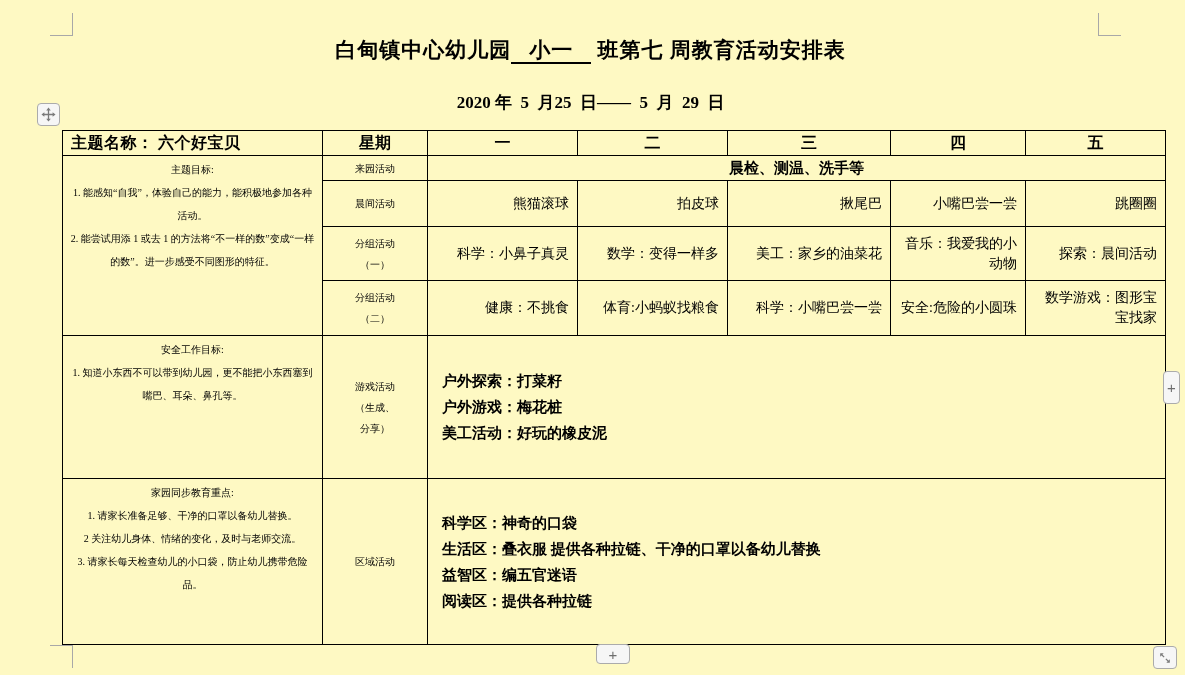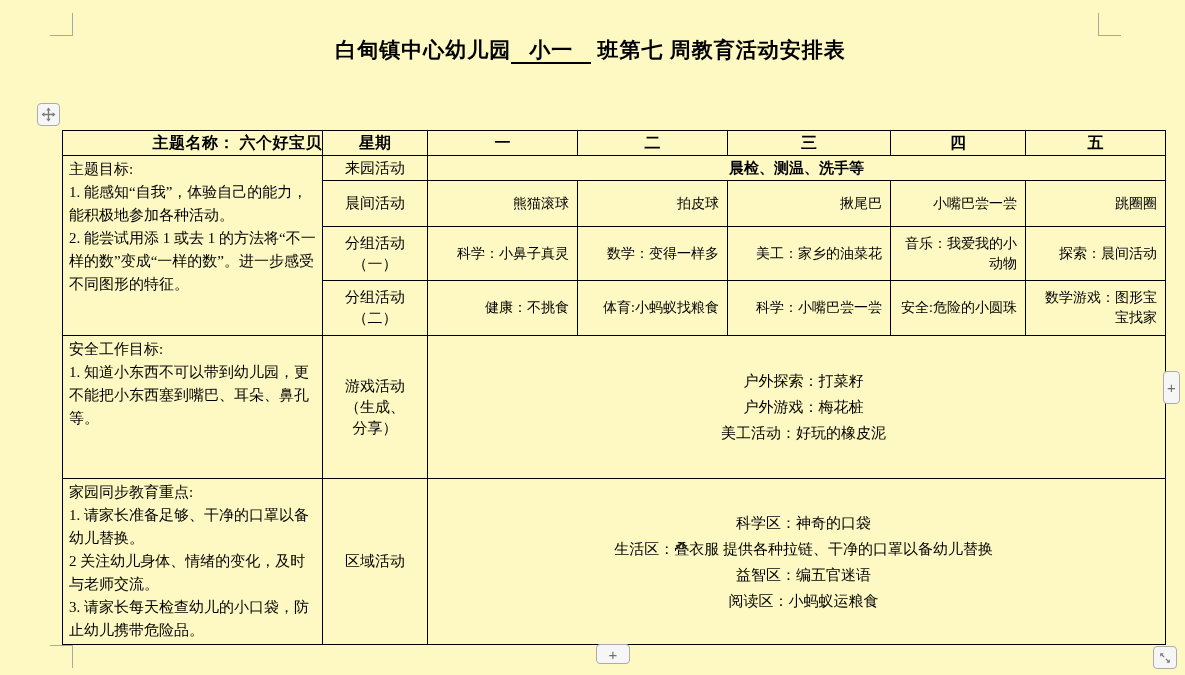--- a/index.html
+++ b/index.html
@@ -15,27 +15,27 @@
   .title{position:absolute;top:36px;left:0;right:40px;text-align:center;
          font-size:21px;font-weight:bold;letter-spacing:1px;white-space:pre;}
   .title .u{border-bottom:2px solid #000;padding:0 18px;}
   .dateline{position:absolute;top:91px;left:0;right:40px;text-align:center;
             font-size:17px;font-weight:bold;white-space:pre;}
 
   table.sched{position:absolute;left:62px;top:130px;width:1103px;
               border-collapse:collapse;table-layout:fixed;}
   .sched td,.sched th{border:1.5px solid #000;padding:0;overflow:hidden;vertical-align:middle;}
   .sched th{font-size:16px;font-weight:bold;text-align:center;}
-  th.theme{text-align:right;padding-left:8px;letter-spacing:.5px;}
-  td.goal{vertical-align:top;text-align:left;padding:2px 6px 2px 6px;
-          font-size:15px;line-height:23px;}
-  td.rlabel{text-align:center;font-size:15px;line-height:21px;}
+  th.theme{text-align:left;padding-left:8px;letter-spacing:.5px;}
+  td.goal{vertical-align:top;text-align:center;padding:2px 6px 2px 6px;
+          font-size:10px;line-height:23px;}
+  td.rlabel{text-align:center;font-size:10px;line-height:21px;}
   td.day{text-align:right;font-size:14px;line-height:20px;padding:2px 8px;}
   td.merged{text-align:center;font-size:15px;font-weight:bold;}
-  td.block{text-align:center;font-size:15px;line-height:26px;padding-left:14px;}
+  td.block{text-align:left;font-size:15px;line-height:26px;padding-left:14px;font-weight:bold;}
   td.block.topalign{vertical-align:top;padding-top:32px;}
 
   
   .uibtn{position:absolute;background:#f6f6f6;border:1px solid #ababab;border-radius:4px;
          display:flex;align-items:center;justify-content:center;color:#6e6e6e;
          font-family:"Liberation Sans","DejaVu Sans",sans-serif;box-sizing:border-box;z-index:5;}
   .handle-move{left:37px;top:103px;width:23px;height:23px;}
   .plus-right{left:1163px;top:371px;width:17px;height:33px;font-size:15px;}
   .plus-bottom{left:596px;top:644px;width:34px;height:20px;font-size:15px;}
   .handle-resize{left:1153px;top:646px;width:24px;height:23px;}
@@ -55,20 +55,21 @@
         <path d="M8 3v10M3 8h10" stroke="#7a7a7a" stroke-width="1.4" fill="none"></path>
         <polygon points="8,0.5 10.4,3.6 5.6,3.6" fill="#7a7a7a"></polygon>
         <polygon points="8,15.5 5.6,12.4 10.4,12.4" fill="#7a7a7a"></polygon>
         <polygon points="0.5,8 3.6,5.6 3.6,10.4" fill="#7a7a7a"></polygon>
         <polygon points="15.5,8 12.4,10.4 12.4,5.6" fill="#7a7a7a"></polygon>
       </svg>
     </span>
   </div>
 
   <div class="title"><span>白甸镇中心幼儿园</span><span class="u">小一</span><span> 班第七 周教育活动安排表</span></div>
+  <div class="dateline">2020 年  5  月25  日——  5  月  29  日</div>
 
   <table class="sched">
     <colgroup>
       <col style="width:260px">
         <col style="width:105px">
         <col style="width:150px">
       <col style="width:150px">
         <col style="width:163px">
         <col style="width:135px">
         <col style="width:140px">
@@ -150,21 +151,21 @@
         <div>家园同步教育重点:</div>
         <div>1. 请家长准备足够、干净的口罩以备幼儿替换。</div>
         <div>2 关注幼儿身体、情绪的变化，及时与老师交流。</div>
         <div>3. 请家长每天检查幼儿的小口袋，防止幼儿携带危险品。</div>
       </td>
       <td class="rlabel">区域活动</td>
       <td class="block" colspan="5">
         <div>科学区：神奇的口袋</div>
         <div>生活区：叠衣服  提供各种拉链、干净的口罩以备幼儿替换</div>
         <div>益智区：编五官迷语</div>
-        <div>阅读区：小蚂蚁运粮食</div>
+        <div>阅读区：提供各种拉链</div>
       </td>
     </tr>
   </tbody>
     </table>
 
   <div class="uibtn plus-right">
     <span>+</span>
   </div>
   <div class="uibtn plus-bottom">
     <span>+</span>

